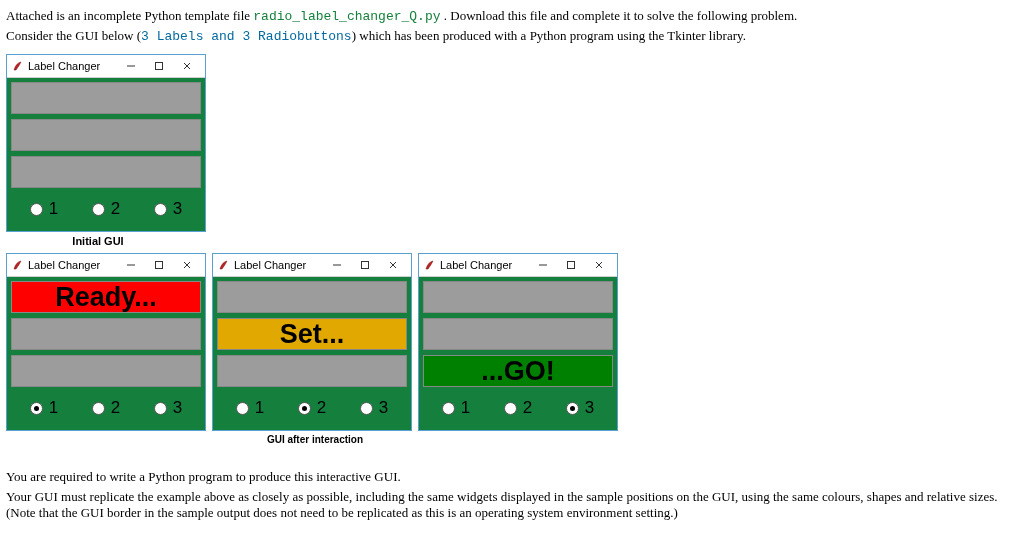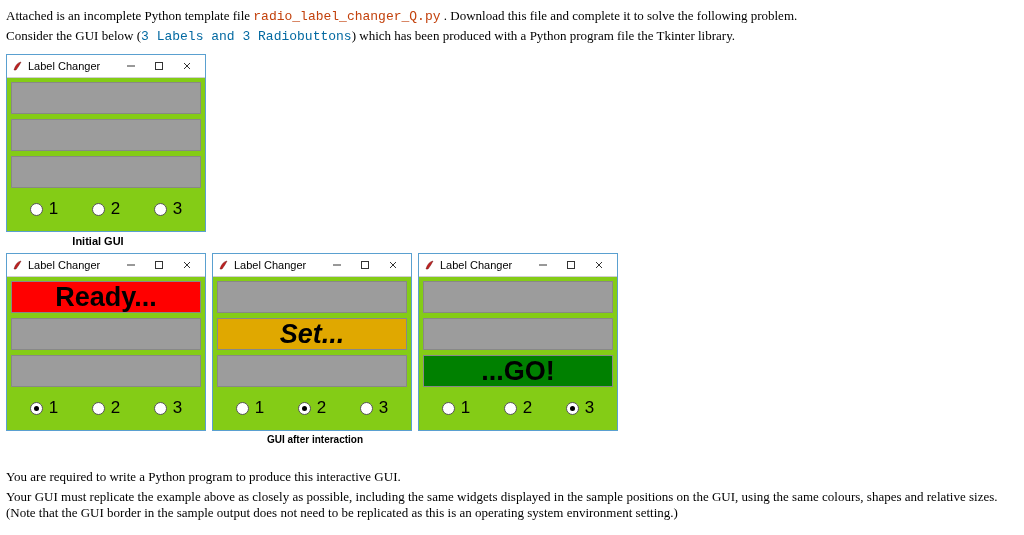--- a/index.html
+++ b/index.html
@@ -2,29 +2,29 @@
 <html><head>
 <meta charset="utf-8">
 <style>
   body {
     font-family: "Times New Roman", serif;
     font-size: 13px;
     margin: 6px;
     color: #000;
     background: #fff;
   }
-  .code-blue { font-family: "Courier New", monospace; color: #c2410c; }
+  .code-blue { font-family: "Courier New", monospace; color: #15803d; }
   .code-red  { font-family: "Courier New", monospace; color: #0369a1; }
   p { margin: 2px 0 4px 0; }
 
   .windows-row { display: flex; gap: 6px; align-items: flex-start; }
 
   .tkwin {
     border: 1px solid #5aa0d0;
-    background: #84cc16;
+    background: #15803d;
     width: 200px;
     box-sizing: border-box;
     margin-top: 6px;
     font-family: "Segoe UI", Arial, sans-serif;
   }
   .titlebar {
     display: flex;
     align-items: center;
     height: 22px;
     background: #fff;
@@ -64,21 +64,21 @@
     border: 1px solid #888;
     display: flex;
     align-items: center;
     justify-content: center;
     font-family: Arial, sans-serif;
     font-size: 27px;
     font-weight: bold;
     color: #000;
   }
   .biglabel.red    { background: #ff0000; }
-  .biglabel.yellow { background: #e0a800; font-style: italic; }
+  .biglabel.yellow { background: #e0a800; }
   .biglabel.green  { background: #008000; }
 
   .radios {
     display: flex;
     justify-content: space-around;
     align-items: center;
     padding: 6px 2px 8px 2px;
     font-family: Arial, sans-serif;
     font-size: 17px;
   }
@@ -120,21 +120,21 @@
   }
   .col { display: flex; flex-direction: column; align-items: center; }
 </style>
 </head>
 <body>
 
 <p>
   <span>Attached is an incomplete Python template file </span><span class="code-blue">radio_label_changer_Q.py</span><span> . Download this file and complete it to solve the following problem.</span>
 </p>
 <p>
-  <span>Consider the GUI below (</span><span class="code-red">3 Labels and 3 Radiobuttons</span><span>) which has been produced with a Python program file the Tkinter library.</span>
+  <span>Consider the GUI below (</span><span class="code-red">3 Labels and 3 Radiobuttons</span><span>) which has been produced with a Python program using the Tkinter library.</span>
 </p>
 
 <div class="col" style="width:200px; align-items:center;">
   <div class="tkwin">
     <div class="titlebar">
       <span class="feather">
         <svg width="11" height="11" viewBox="0 0 11 11">
             <path d="M2 9 Q4 2 9 1 Q7 5 4 9 Z" fill="#c02020" stroke="#701010" stroke-width="0.5"></path>
           </svg>
       </span>

